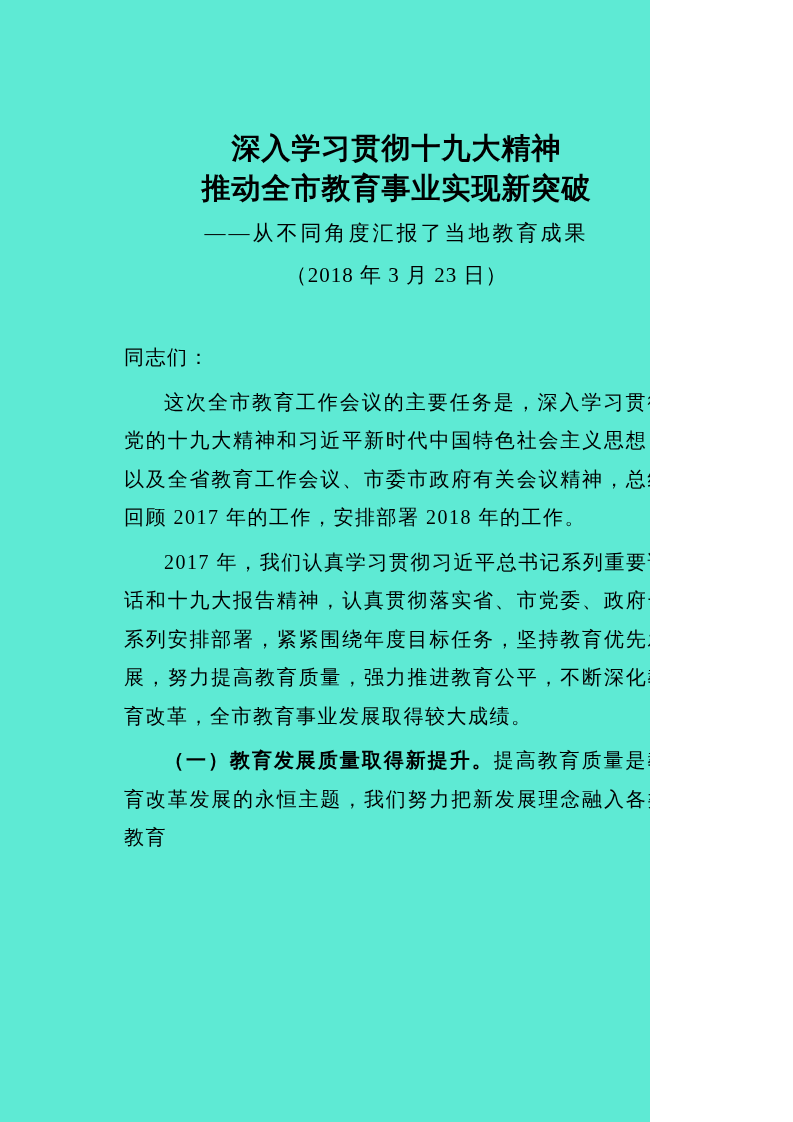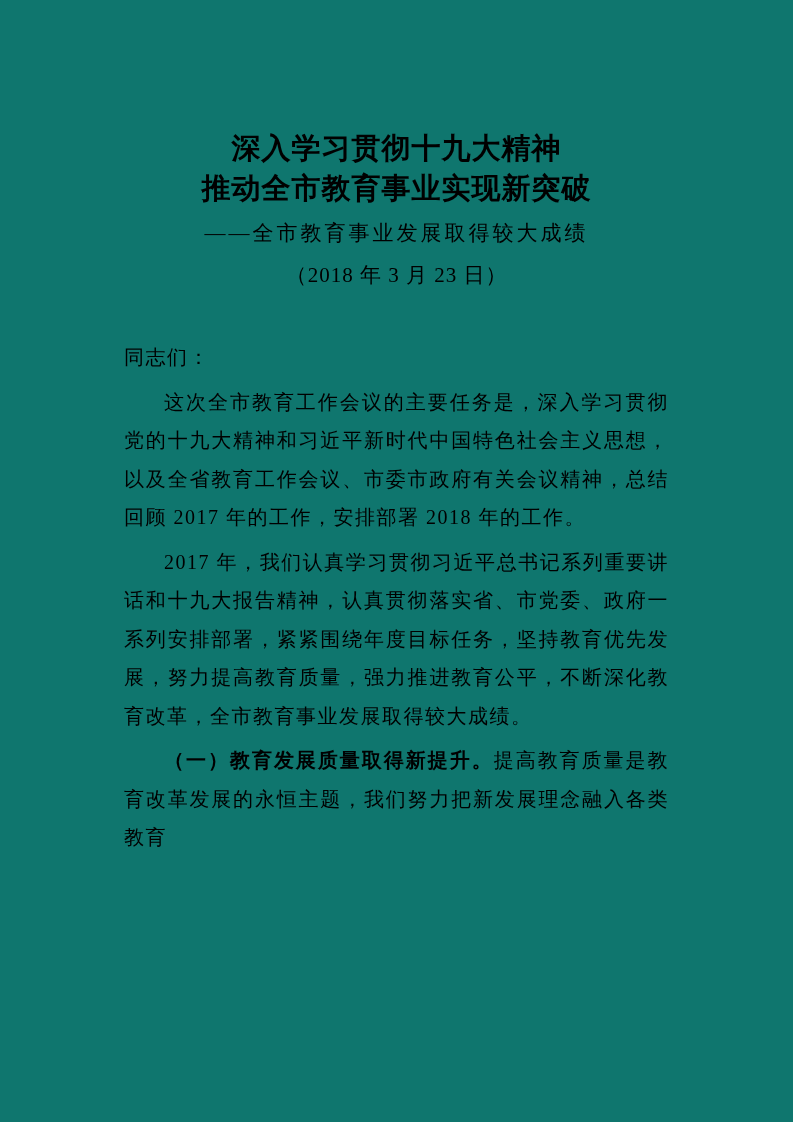--- a/index.html
+++ b/index.html
@@ -2,23 +2,23 @@
 <html><head>
 <meta charset="utf-8">
 <style>
   html, body {
     margin: 0;
     padding: 0;
     background: #ffffff;
   }
   .page {
     position: relative;
-    width: 793px;
+    width: 650px;
     height: 1122px;
-    background: #0f766e;
+    background: #5eead4;
     color: #000000;
     overflow: hidden;
     font-family: "Liberation Serif", "DejaVu Serif", serif;
   }
   .content {
     box-sizing: border-box;
     width: 793px;
     padding: 128px 118px 0 118px;
   }
   .doc-title {
@@ -87,21 +87,21 @@
 <body>
 
 <div class="page">
   <div class="content">
 
     <h1 class="doc-title">
       <span class="title-line">深入学习贯彻十九大精神</span>
       <span class="title-line">推动全市教育事业实现新突破</span>
     </h1>
 
-    <div class="doc-subtitle">——全市教育事业发展取得较大成绩</div>
+    <div class="doc-subtitle">——从不同角度汇报了当地教育成果</div>
 
 
     <div class="doc-date">（2018 年 3 月 23 日）</div>
 
     <div class="doc-body">
 
       <p class="salutation">同志们：</p>
 
       <p class="para">这次全市教育工作会议的主要任务是，深入学习贯彻党的十九大精神和习近平新时代中国特色社会主义思想，以及全省教育工作会议、市委市政府有关会议精神，总结回顾 2017 年的工作，安排部署 2018 年的工作。</p>
 

